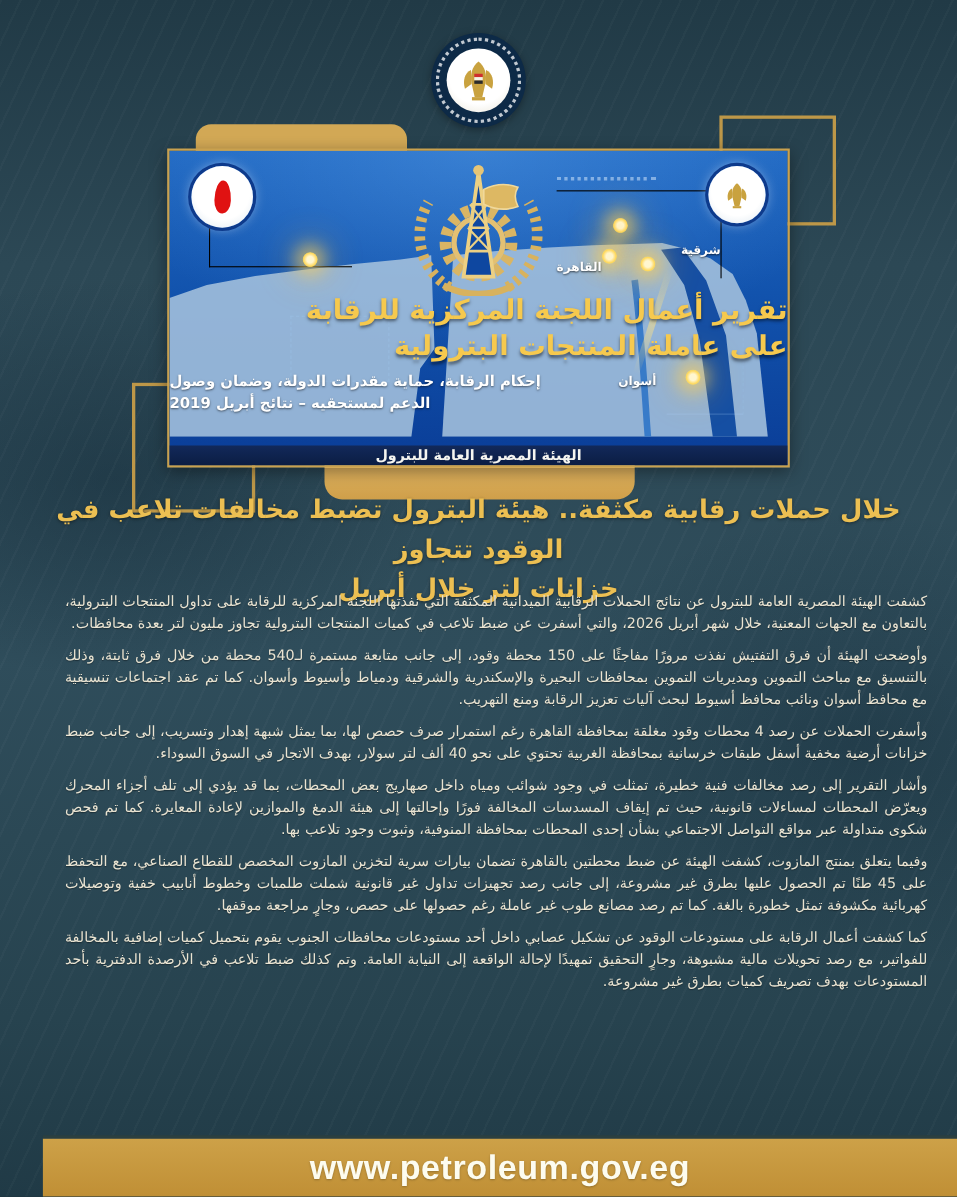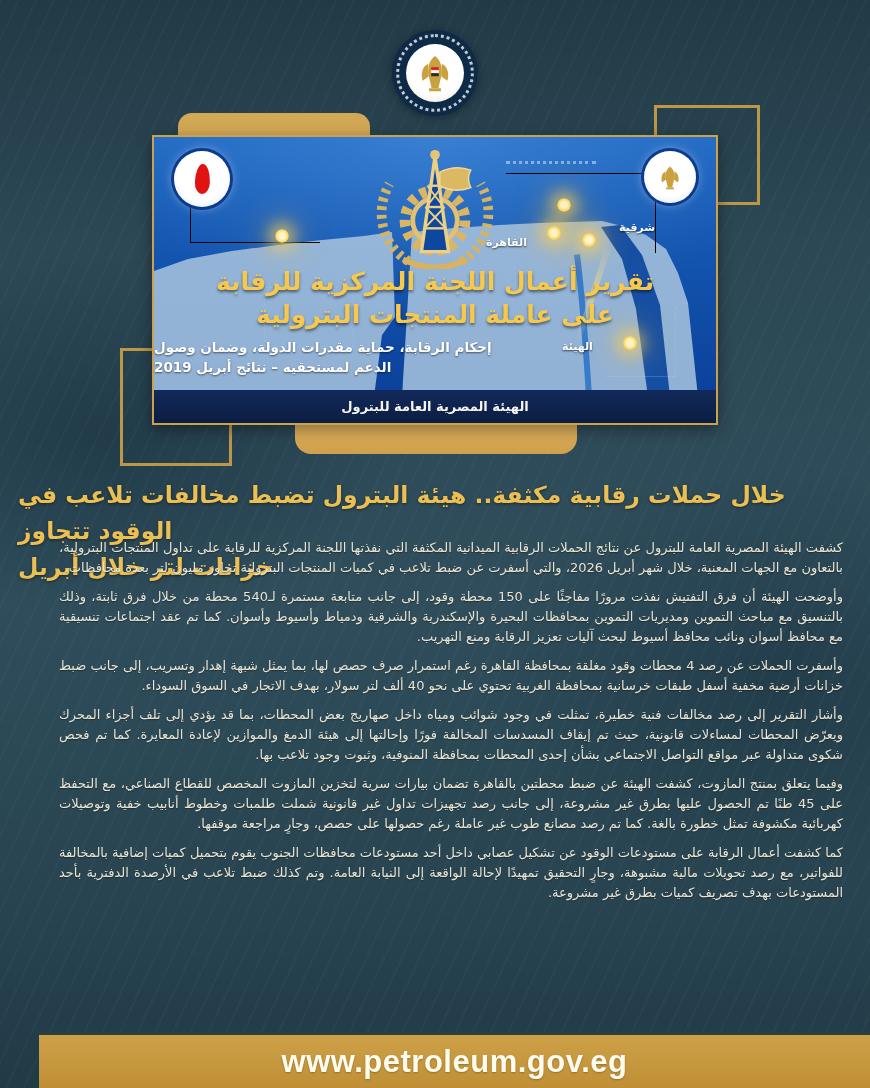--- a/index.html
+++ b/index.html
@@ -89,39 +89,39 @@
   .beam {
     position:absolute; width:6px; background:linear-gradient(180deg, rgba(255,225,130,.0), rgba(255,225,130,.55), rgba(255,225,130,.0));
     transform-origin:top center;
   }
   .city-label {
     position:absolute; color:#ffffff; font-size:11px; font-weight:bold;
     text-shadow:0 1px 2px rgba(0,0,0,.7); direction:rtl;
   }
 
   .banner-title {
-    position:absolute; left:0; right:0; top:128px; text-align:center; direction:rtl;
+    position:absolute; left:0; right:0; top:128px; text-align:right; direction:rtl;
     color:#f6c94e; font-size:25px; font-weight:bold; line-height:33px;
     text-shadow:0 2px 3px rgba(0,0,0,.5);
   }
   .banner-sub {
     position:absolute; left:0; right:0; top:200px; text-align:left; direction:rtl;
     color:#ffffff; font-size:13.5px; font-weight:bold; line-height:20px;
     text-shadow:0 1px 2px rgba(0,0,0,.55);
   }
   .banner-strip {
-    position:absolute; left:0; right:0; bottom:0; height:33px;
+    position:absolute; left:0; right:0; bottom:0; height:18px;
     background:linear-gradient(180deg,#12295a,#0b1d43);
     display:flex; align-items:center; justify-content:center;
     color:#f5f5f0; font-size:13px; font-weight:bold; direction:rtl;
   }
 
   
   .headline {
-    position:absolute; left:18px; right:18px; top:477px; text-align:left; direction:rtl;
+    position:absolute; left:18px; right:18px; top:445px; text-align:center; direction:rtl;
     color:#ecbf52; font-size:23.5px; font-weight:bold; line-height:36px;
     text-shadow:0 1px 3px rgba(0,0,0,.45);
   }
 
   
   .article {
     position:absolute; left:27px; right:27px; top:538px; bottom:60px;
     direction:rtl; text-align:justify; overflow:hidden;
     color:#eae4d2; font-size:13px; font-weight:normal; line-height:20px;margin-left:32px;
   }
@@ -182,23 +182,23 @@
       <div class="circuit c4"></div>
       <div class="dots"></div>
 
       <div class="beam" style="left:452px; top:108px; height:100px; transform:rotate(18deg);"></div>
       <div class="marker" style="left:121px; top:92px;"></div>
       <div class="marker" style="left:403px; top:61px;"></div>
       <div class="marker" style="left:393px; top:89px;"></div>
       <div class="marker" style="left:428px; top:96px;"></div>
       <div class="marker" style="left:469px; top:199px;"></div>
 
-      <div class="city-label" style="left:332px; top:99px;">القاهرة</div>
+      <div class="city-label" style="left:352px; top:99px;">القاهرة</div>
       <div class="city-label" style="left:465px; top:84px;text-align:center;">شرقية</div>
-      <div class="city-label" style="left:408px; top:203px;">الهيئة</div>
+      <div class="city-label" style="left:408px; top:203px;">أسوان</div>
 
       <div class="side-logo egpc">
         <div class="flame"></div>
       </div>
 
       <div class="side-logo eagle-side">
         <svg width="22" height="27" viewBox="0 0 40 48">
           <path d="M20,4 C13,9 11,18 12.5,27 L16,42 L24,42 L27.5,27 C29,18 27,9 20,4 Z" fill="#c9a23f"></path>
           <path d="M12,13 C5,16 3,25 5.5,33 L12.5,28 Z" fill="#c9a23f"></path>
           <path d="M28,13 C35,16 37,25 34.5,33 L27.5,28 Z" fill="#c9a23f"></path>

